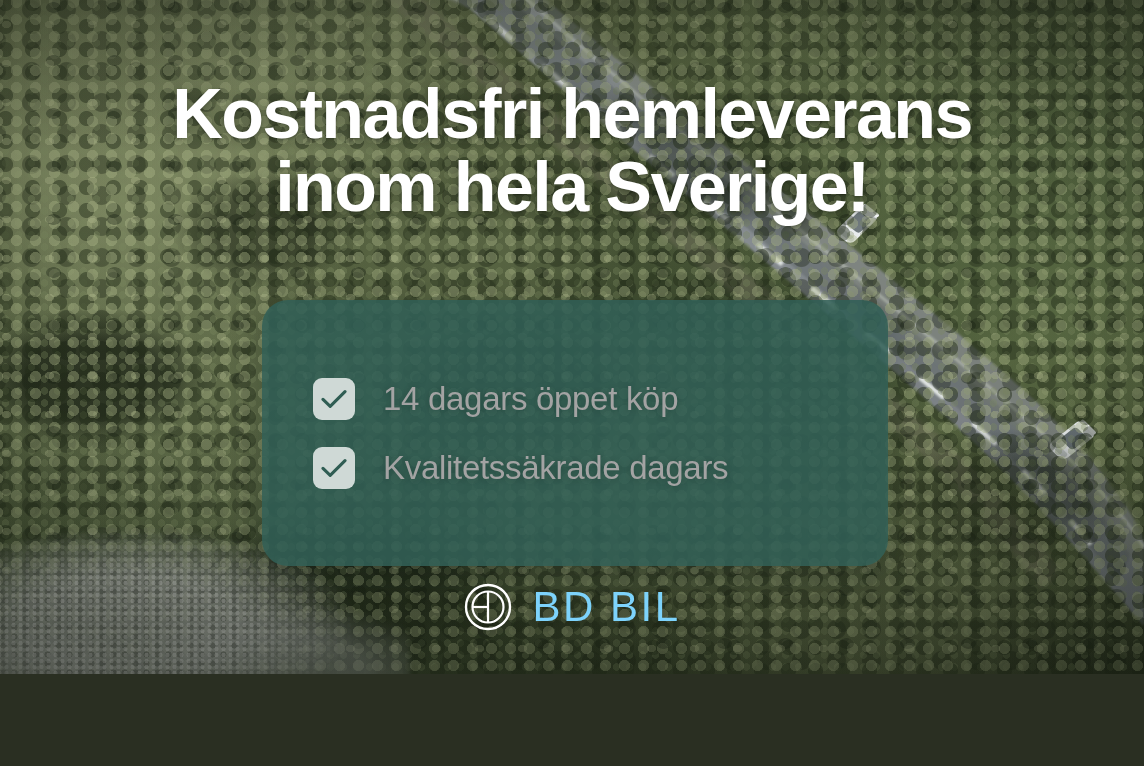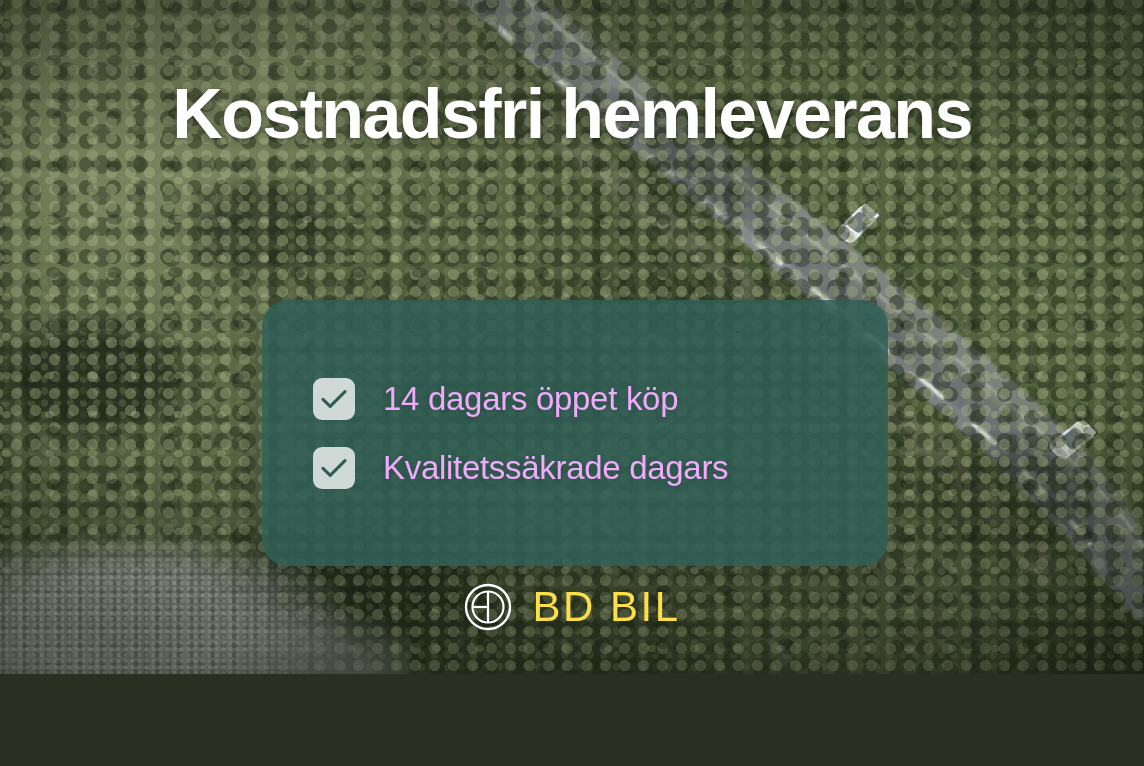--- a/index.html
+++ b/index.html
@@ -156,42 +156,42 @@
     width:42px; height:42px;
     border-radius:9px;
     background:#cfd9d6;
     display:flex;
     align-items:center;
     justify-content:center;
   }
   .checkbox svg { display:block; }
 
   .benefit-label {
-    color:#f0abfc;
+    color:#a3a3a3;
     font-size:33px;
     font-weight:500;
     letter-spacing:-.3px;
     line-height:1;
     white-space:nowrap;
     text-shadow:0 1px 6px rgba(6,24,20,.24);
   }
 
   
   .brand {
     position:absolute;
     left:0; right:0; bottom:42px;
     display:flex;
     align-items:center;
     justify-content:center;
     gap:19px;
     z-index:5;
   }
   .brand-mark { display:block; filter:drop-shadow(0 2px 8px rgba(8,16,8,.45)); }
   .brand-name {
-    color:#fde047;
+    color:#7dd3fc;
     font-size:42px;
     font-weight:300;
     letter-spacing:2.5px;
     line-height:1;
     text-shadow:0 2px 10px rgba(8,16,8,.45);
     white-space:nowrap;
   }
 </style>
 </head>
 <body>
@@ -252,20 +252,21 @@
     <div class="canopy-grain"></div>
     <div class="canopy-grain2"></div>
     <div class="scree"></div>
     <div class="scree-grain"></div>
     <div class="photo-grade"></div>
     <div class="photo-vignette"></div>
   </div>
 
   <h1 class="headline">
     <span class="hl-line">Kostnadsfri hemleverans</span>
+    <span class="hl-line">inom hela Sverige!</span>
   </h1>
 
   <div class="benefits-card">
 
     <div class="benefit-row">
       <span class="checkbox">
         <svg width="26" height="20" viewBox="0 0 26 20" aria-hidden="true">
           <path d="M2 10.4 L9.2 17.4 L24 2.6" fill="none" stroke="#2f5d53" stroke-width="3.1" stroke-linecap="round" stroke-linejoin="round"></path>
         </svg>
       </span>

